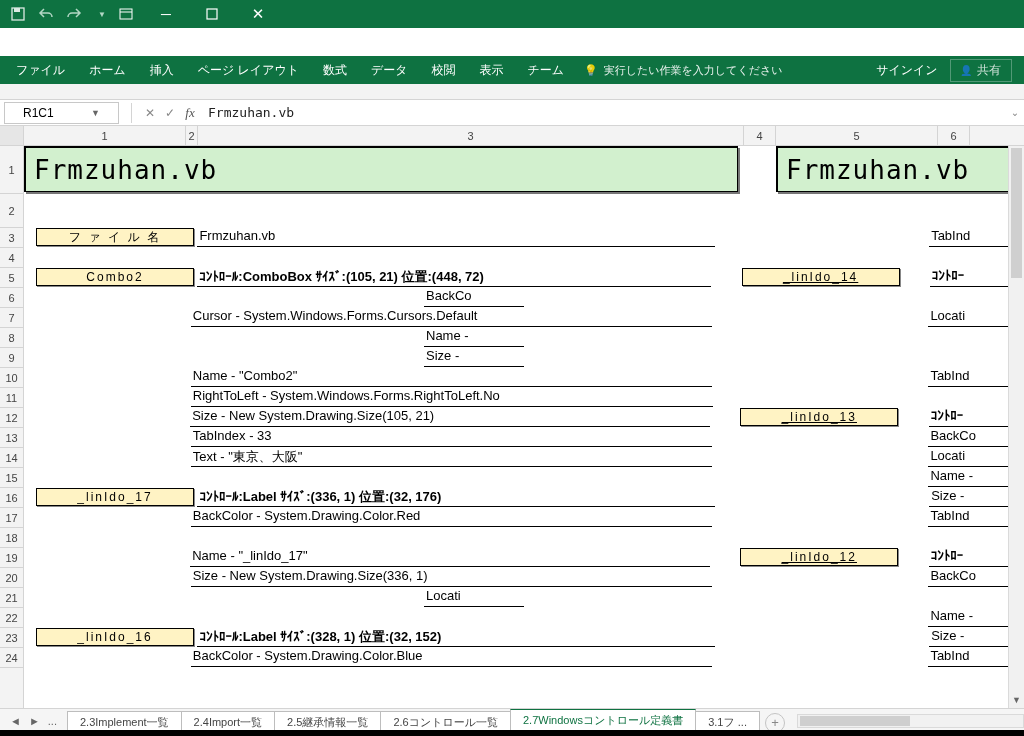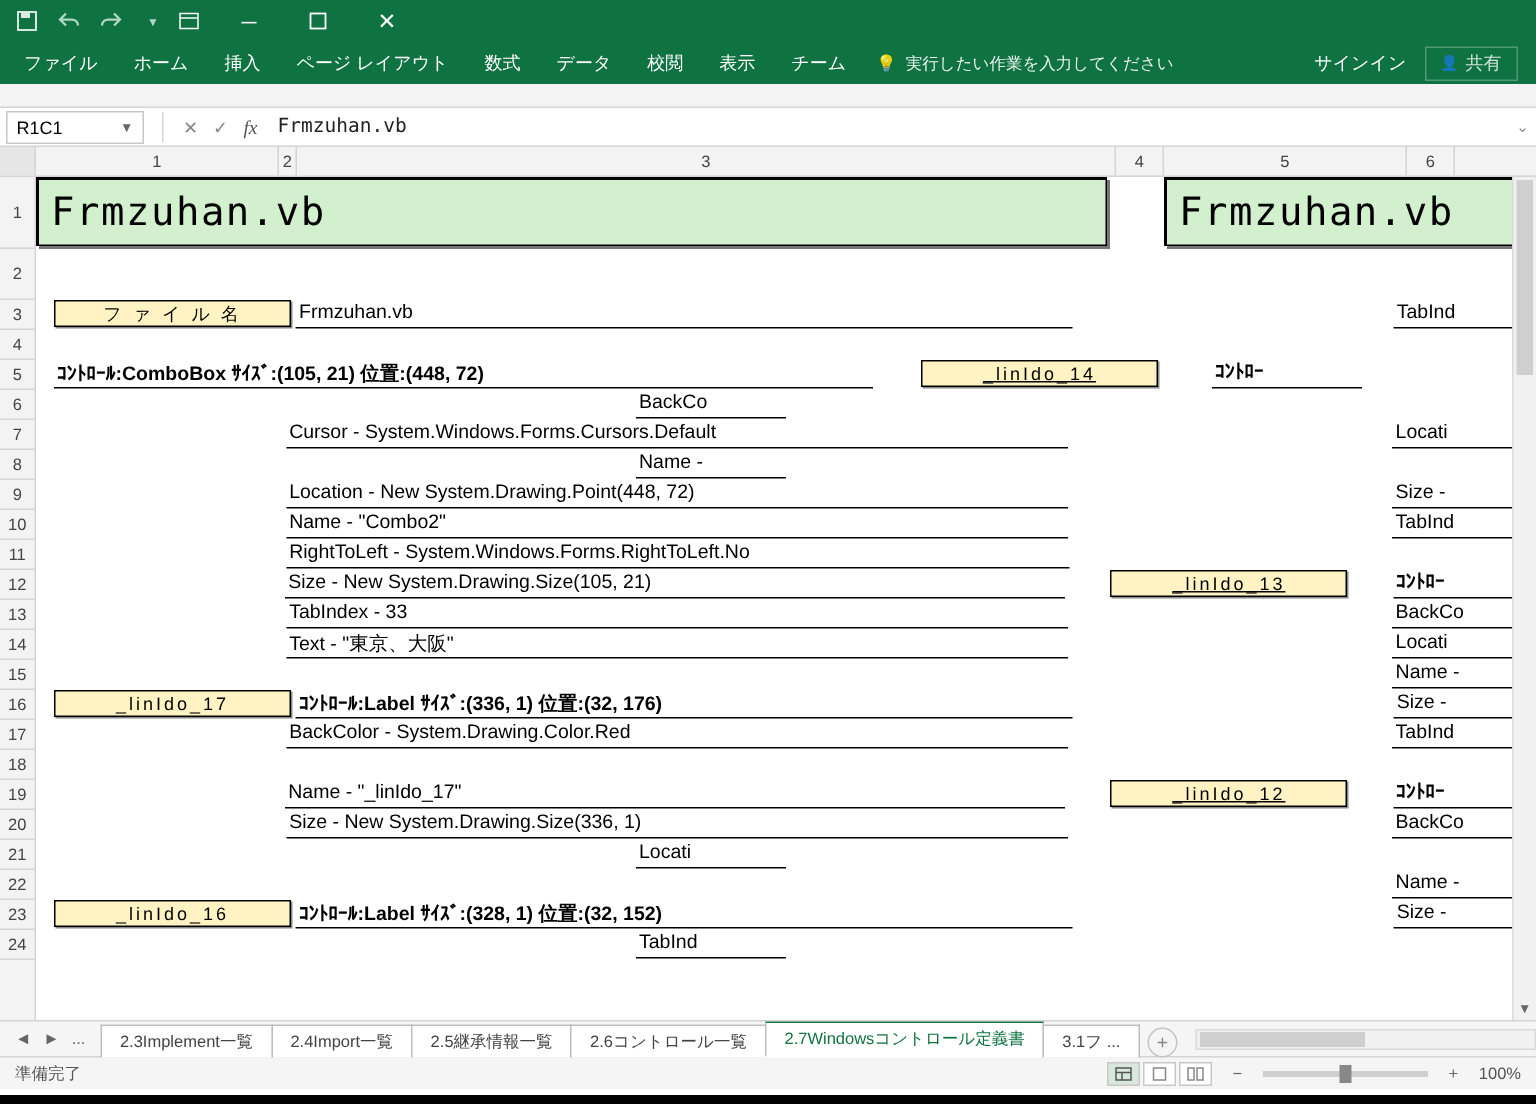--- a/index.html
+++ b/index.html
@@ -6,31 +6,31 @@
 body { background: #fff; width: 1024px; height: 736px; overflow: hidden; position: relative; }
 
 .titlebar { background: #0e7241; height: 28px; display: flex; align-items: center; color: #fff; font-size: 12px; }
 .titlebar .qat { display: flex; align-items: center; gap: 12px; padding-left: 10px; }
 .titlebar .qat-icon { width: 16px; height: 16px; display: flex; align-items: center; justify-content: center; opacity: 0.85; }
 .titlebar .title { flex: 1; text-align: center; }
 .titlebar .winctrl { display: flex; gap: 2px; padding-right: 4px; }
 .titlebar .winbtn { width: 44px; height: 28px; display: flex; align-items: center; justify-content: center; }
 .titlebar .winbtn.small { width: 32px; }
 
-.ribbon-tabs { background: #0e7241; height: 28px; display: flex; align-items: center; color: #fff; font-size: 12px; padding-left: 6px; gap: 4px; }
+.ribbon-tabs { background: #0e7241; height: 28px; display: flex; align-items: center; color: #fff; font-size: 12px; padding-left: 6px; gap: 4px; margin-top: 28px; }
 .ribbon-tab { padding: 4px 10px; cursor: pointer; }
 .ribbon-tab.file { background: transparent; }
 .tell-me { display: flex; align-items: center; gap: 6px; margin-left: 6px; opacity: 0.9; font-size: 11px; }
 .ribbon-right { margin-left: auto; display: flex; align-items: center; gap: 12px; padding-right: 12px; }
 .share-box { border: 1px solid rgba(255,255,255,0.35); padding: 2px 10px; display: flex; align-items: center; gap: 4px; opacity: 0.8; }
 
 .ribbon-collapsed { height: 16px; background: #f3f3f3; border-bottom: 1px solid #d4d4d4; }
 
 .formula-bar { height: 26px; background: #fff; border-bottom: 1px solid #d4d4d4; display: flex; align-items: center; font-size: 12px; }
-.name-box { width: 92px; height: 22px; margin: 0 4px; border: 1px solid #c8c8c8; display: flex; align-items: center; padding: 0 6px; justify-content: space-between; }
+.name-box { width: 115px; height: 22px; margin: 0 4px; border: 1px solid #c8c8c8; display: flex; align-items: center; padding: 0 18px; justify-content: space-between; }
 .nb-dd { font-size: 9px; color: #666; }
 .fb-sep { width: 1px; height: 20px; background: #d4d4d4; margin: 0 8px; }
 .fb-btn { width: 20px; height: 20px; display: flex; align-items: center; justify-content: center; color: #888; }
 .fb-btn.fx { font-style: italic; font-family: "Times New Roman", serif; color: #555; font-size: 13px; }
 .fb-input { flex: 1; padding: 0 8px; font-family: "MS Gothic", monospace; font-size: 13px; color: #222; }
 .fb-expand { width: 18px; text-align: center; color: #888; font-size: 10px; }
 
 .grid-area { position: relative; height: 582px; background: #fff; overflow: hidden; }
 .col-headers { display: flex; height: 20px; background: #f3f3f3; border-bottom: 1px solid #d4d4d4; font-size: 11px; color: #444; }
 .corner { width: 24px; border-right: 1px solid #d4d4d4; background: #e6e6e6; }
@@ -215,20 +215,23 @@
           </div>
         <div class="c2"></div>
         <div class="c3 data-line">Frmzuhan.vb</div>
         <div class="c4"></div>
           <div class="c5"></div>
           <div class="c6"></div>
         <div class="c7 data-line">TabInd</div>
       </div>
 
       <div class="row" style="top:122px">
+        <div class="c1">
+            <div class="yellow-tag narrow">Combo2</div>
+          </div>
         <div class="c2"></div>
         <div class="c3 data-line bold">ｺﾝﾄﾛｰﾙ:ComboBox  ｻｲｽﾞ:(105, 21)  位置:(448, 72)</div>
         <div class="c4"></div>
         <div class="c5">
             <div class="yellow-tag right">_linIdo_14</div>
           </div>
         <div class="c6"></div>
         <div class="c7 data-line bold">ｺﾝﾄﾛｰ</div>
       </div>
       <div class="row" style="top:142px">
@@ -252,21 +255,20 @@
           <div class="c1"></div>
           <div class="c2"></div>
           <div class="c4"></div>
           <div class="c5"></div>
           <div class="c6"></div>
           <div class="c7 data-line">Name -</div>
         </div>
       <div class="row" style="top:202px">
           <div class="c1"></div>
           <div class="c2"></div>
-          <div class="c3 data-line">Location - New System.Drawing.Point(448, 72)</div>
           <div class="c4"></div>
           <div class="c5"></div>
           <div class="c6"></div>
           <div class="c7 data-line">Size -</div>
         </div>
       <div class="row" style="top:222px">
           <div class="c1"></div>
           <div class="c2"></div>
           <div class="c3 data-line">Name - "Combo2"</div>
           <div class="c4"></div>
@@ -385,20 +387,21 @@
           <div class="c2"></div>
           <div class="c3 data-line bold">ｺﾝﾄﾛｰﾙ:Label  ｻｲｽﾞ:(328, 1)  位置:(32, 152)</div>
           <div class="c4"></div>
           <div class="c5"></div>
           <div class="c6"></div>
           <div class="c7 data-line">Size -</div>
         </div>
       <div class="row" style="top:502px">
           <div class="c1"></div>
           <div class="c2"></div>
+          <div class="c3 data-line">BackColor - System.Drawing.Color.Blue</div>
           <div class="c4"></div>
           <div class="c5"></div>
           <div class="c6"></div>
           <div class="c7 data-line">TabInd</div>
         </div>
 
     </div>
   </div>
 
   <div class="hscroll">

